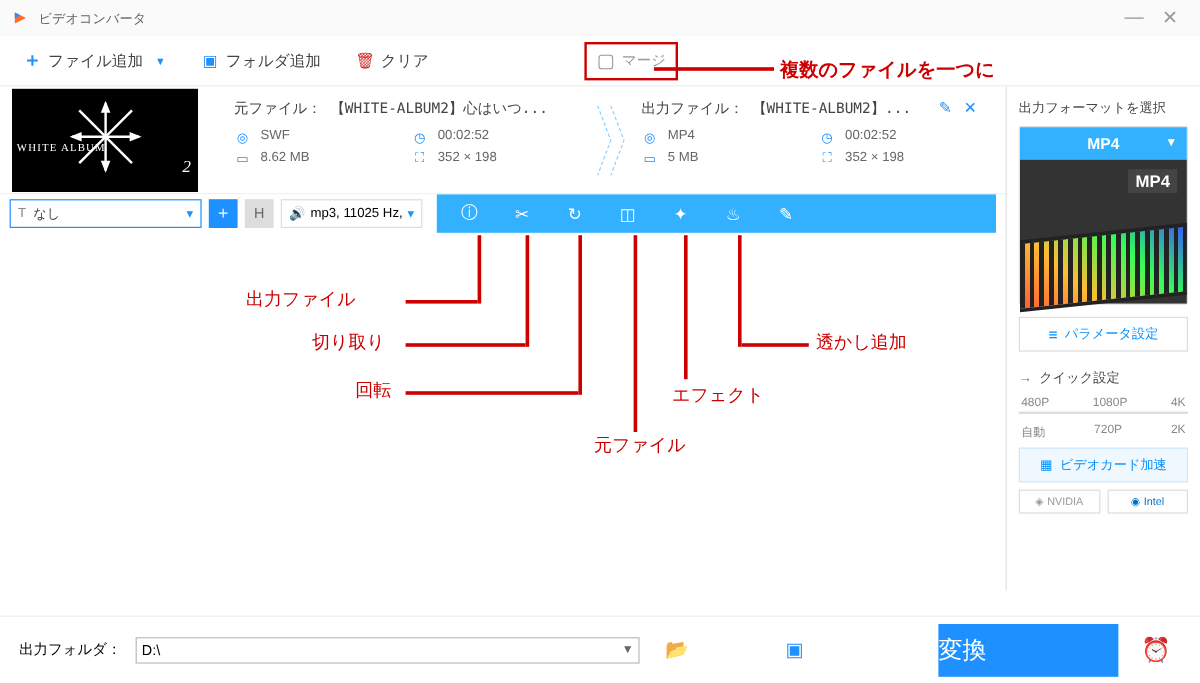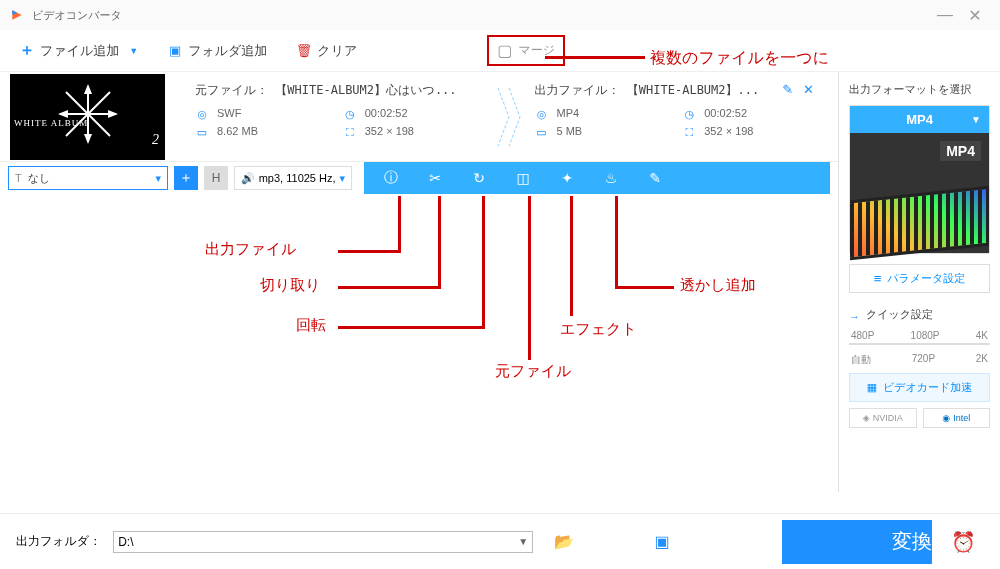--- a/index.html
+++ b/index.html
@@ -9,21 +9,21 @@
 .titlebar .title { font-size: 11px; color: #666; flex: 1; }
 .titlebar .win-btn { width: 30px; text-align: center; color: #999; font-size: 16px; cursor: pointer; }
 .toolbar { height: 42px; display: flex; align-items: center; padding: 0 20px; border-bottom: 1px solid #eee; gap: 30px; }
 .tool-btn { display: flex; align-items: center; gap: 6px; font-size: 13px; color: #444; cursor: pointer; }
 .tool-btn .icn { width: 14px; height: 14px; display: inline-flex; align-items: center; justify-content: center; }
 .plus-blue { color: #1e90ff; font-weight: bold; font-size: 16px; }
 .folder-blue { color: #1e90ff; }
 .trash-red { color: #d62828; }
 .merge-box { border: 2px solid #c00; padding: 4px 8px; display: flex; align-items: center; gap: 6px; margin-left: 100px; }
 .merge-label { color: #999; font-size: 12px; }
-.merge-anno { position: absolute; top: 48px; left: 650px; color: #c00; font-size: 16px; }
+.merge-anno { position: absolute; top: 48px; left: 650px; color: #c00; font-size: 16px; font-weight: bold; }
 .merge-line { position: absolute; top: 56px; left: 545px; width: 100px; height: 3px; background: #c00; }
 .main { display: flex; height: 420px; }
 .left-col { flex: 1; }
 .right-col { width: 162px; border-left: 1px solid #e0e0e0; padding: 10px; }
 .file-row { display: flex; height: 90px; padding: 6px 10px; gap: 10px; border-bottom: 1px solid #eee; }
 .thumb { width: 155px; height: 86px; background: #000; position: relative; margin-top:-4px; }
 .thumb-txt { position: absolute; top: 44px; left: 4px; color: #fff; font-size: 9px; letter-spacing: 1px; font-family: serif; }
 .thumb-num { position: absolute; bottom: 12px; right: 6px; color: #fff; font-size: 14px; font-style: italic; font-family: serif; }
 .snow { position: absolute; top: 8px; left: 46px; width: 64px; height: 64px; }
 .file-info { flex: 1; display: flex; margin-left: 14px; }
@@ -58,21 +58,21 @@
 .res-line { height: 2px; background: #ddd; margin: 2px 0 6px; }
 .gpu-btn { border: 1px solid #cde8ff; background: #f0f8ff; padding: 6px; font-size: 11px; color: #0090ff; display:flex; align-items:center; gap:6px; justify-content:center; margin-top: 6px; cursor: pointer; }
 .gpu-row { display: flex; gap: 6px; margin-top: 6px; }
 .gpu-tag { flex: 1; border: 1px solid #ddd; padding: 4px; font-size: 9px; text-align: center; display:flex; align-items:center; justify-content:center; gap:3px;}
 .footer { position: absolute; bottom: 0; left: 0; right: 0; height: 56px; display: flex; align-items: center; padding: 0 16px; gap: 12px; border-top: 1px solid #eee; }
 .out-lbl { font-size: 12px; }
 .out-path { flex: 0 0 420px; height: 22px; border: 1px solid #bbb; font-size: 12px; display: flex; align-items: center; padding: 0 4px; position: relative; }
 .out-path .dd { position: absolute; right: 4px; color: #666; font-size: 10px; }
 .foot-ic { width: 26px; height: 22px; display: flex; align-items: center; justify-content: center; color: #1e90ff; cursor: pointer; margin-left: 6px; font-size: 16px;}
 .foot-spacer { flex: 1; }
-.convert-btn { width: 150px; height: 44px; background: #1e90ff; color: #fff; font-size: 20px; display: flex; align-items: center; justify-content: flex-end; cursor: pointer; }
+.convert-btn { width: 150px; height: 44px; background: #1e90ff; color: #fff; font-size: 20px; display: flex; align-items: center; justify-content: flex-start; cursor: pointer; }
 .clock-btn { width: 40px; height: 44px; display: flex; align-items: center; justify-content: center; color: #1e90ff; font-size: 20px; cursor: pointer; }
 .anno { position: absolute; color: #c00; font-size: 15px; }
 .anno-line { position: absolute; background: #c00; }
 </style>
 </head>
 <body>
 
 <div class="titlebar">
   <svg class="logo" viewBox="0 0 24 24">
       <polygon points="4,4 20,12 4,20" fill="#ff6b35"></polygon>

